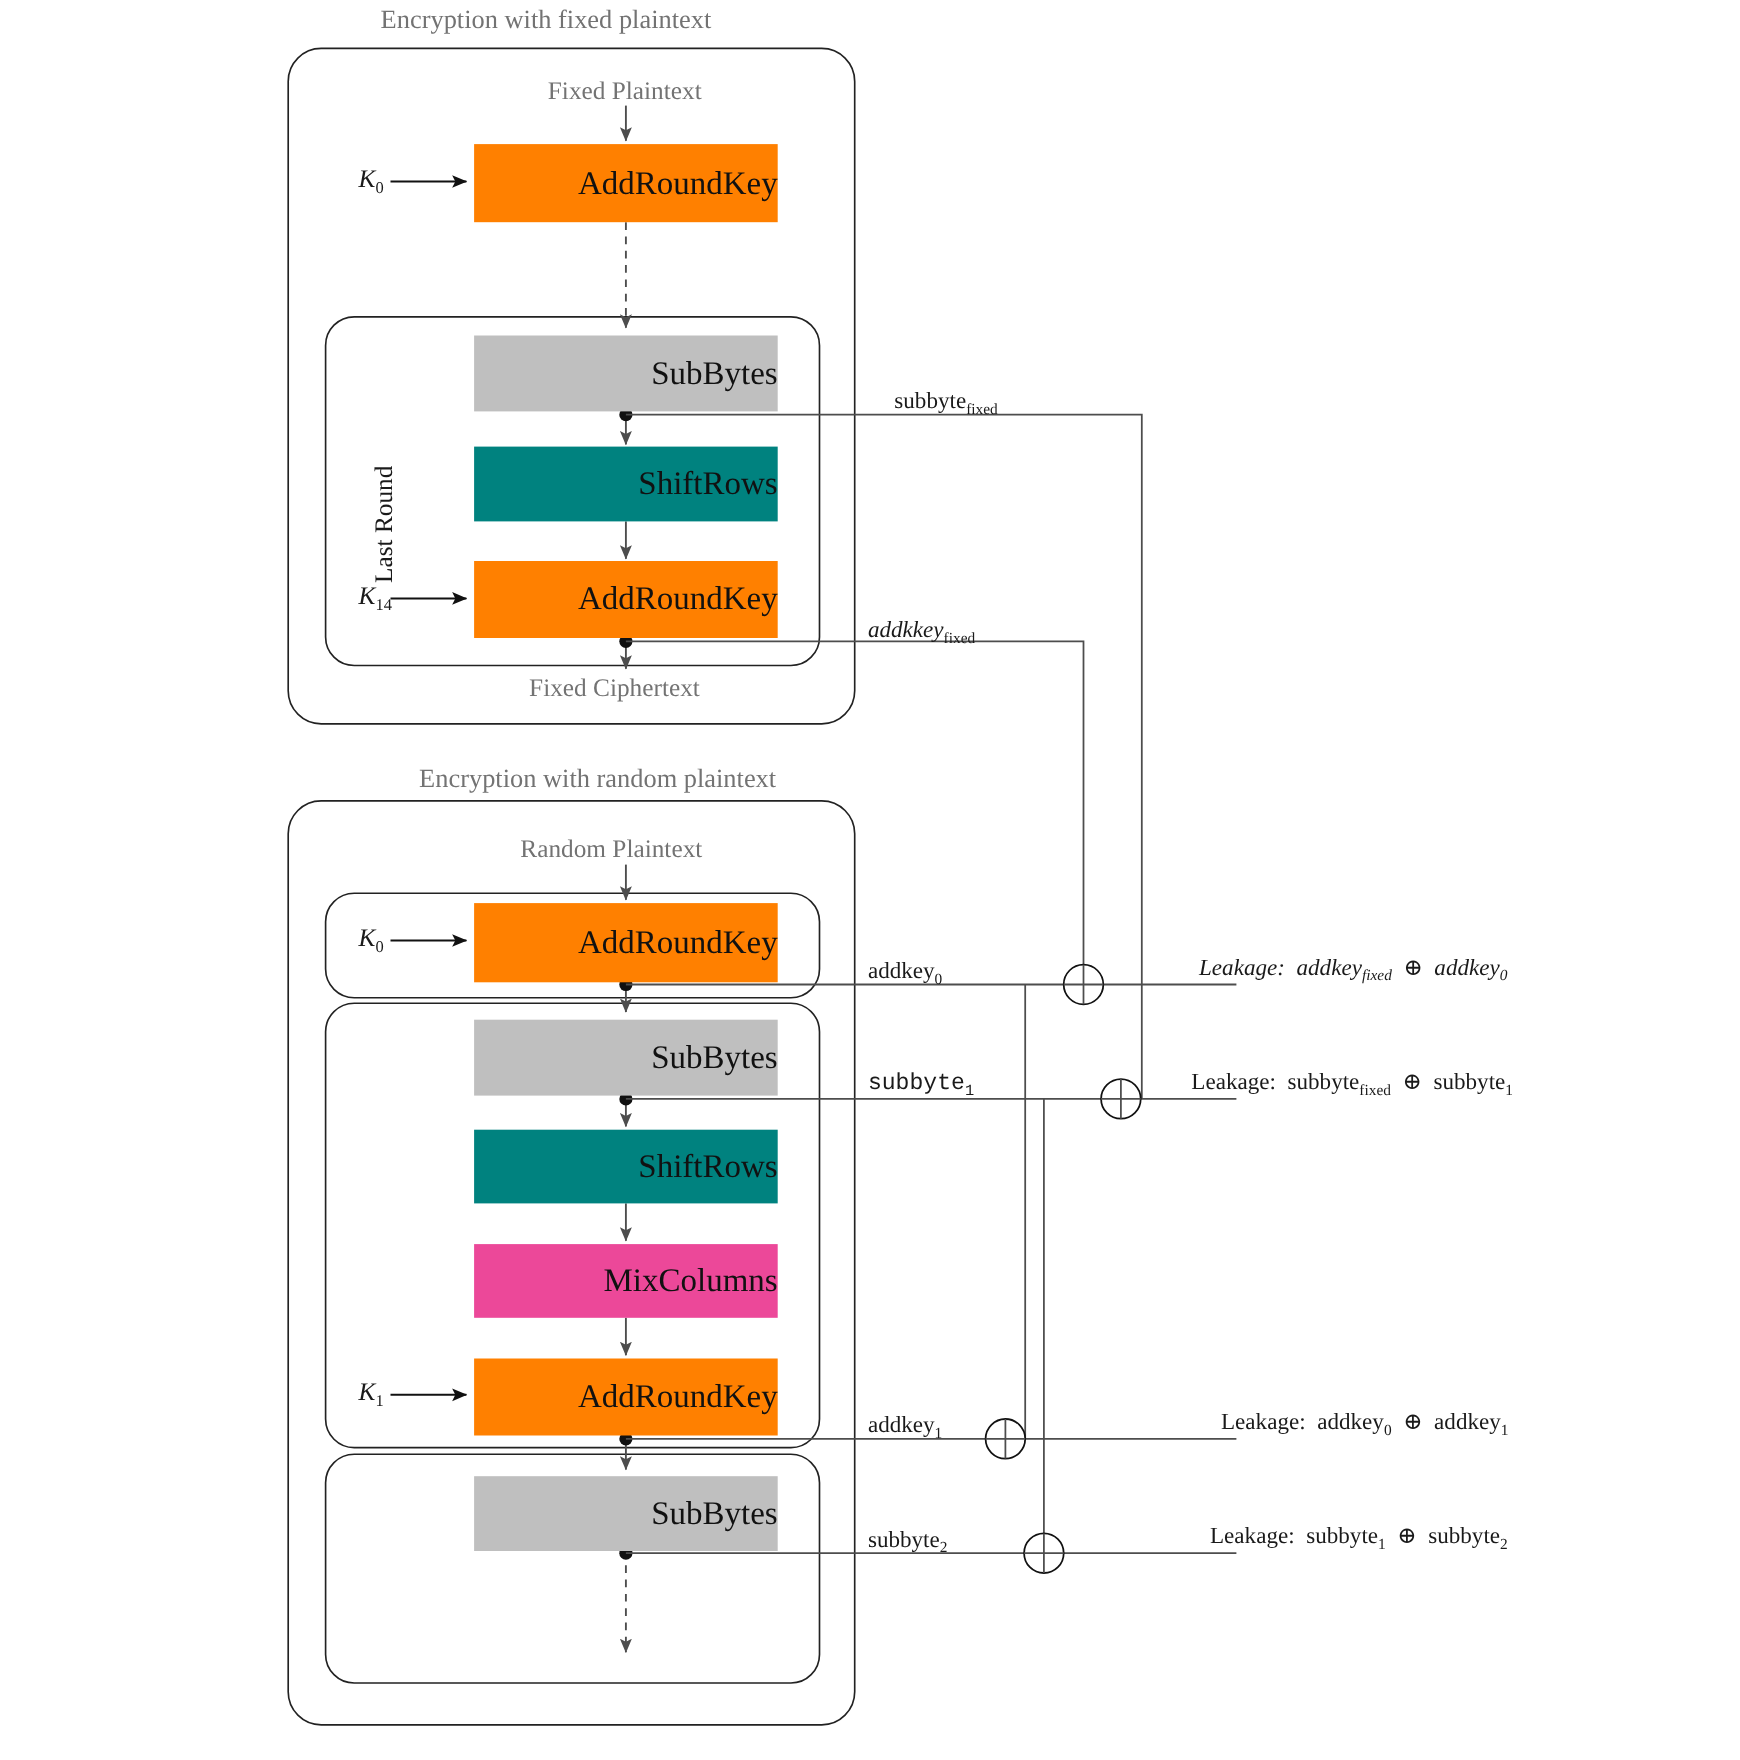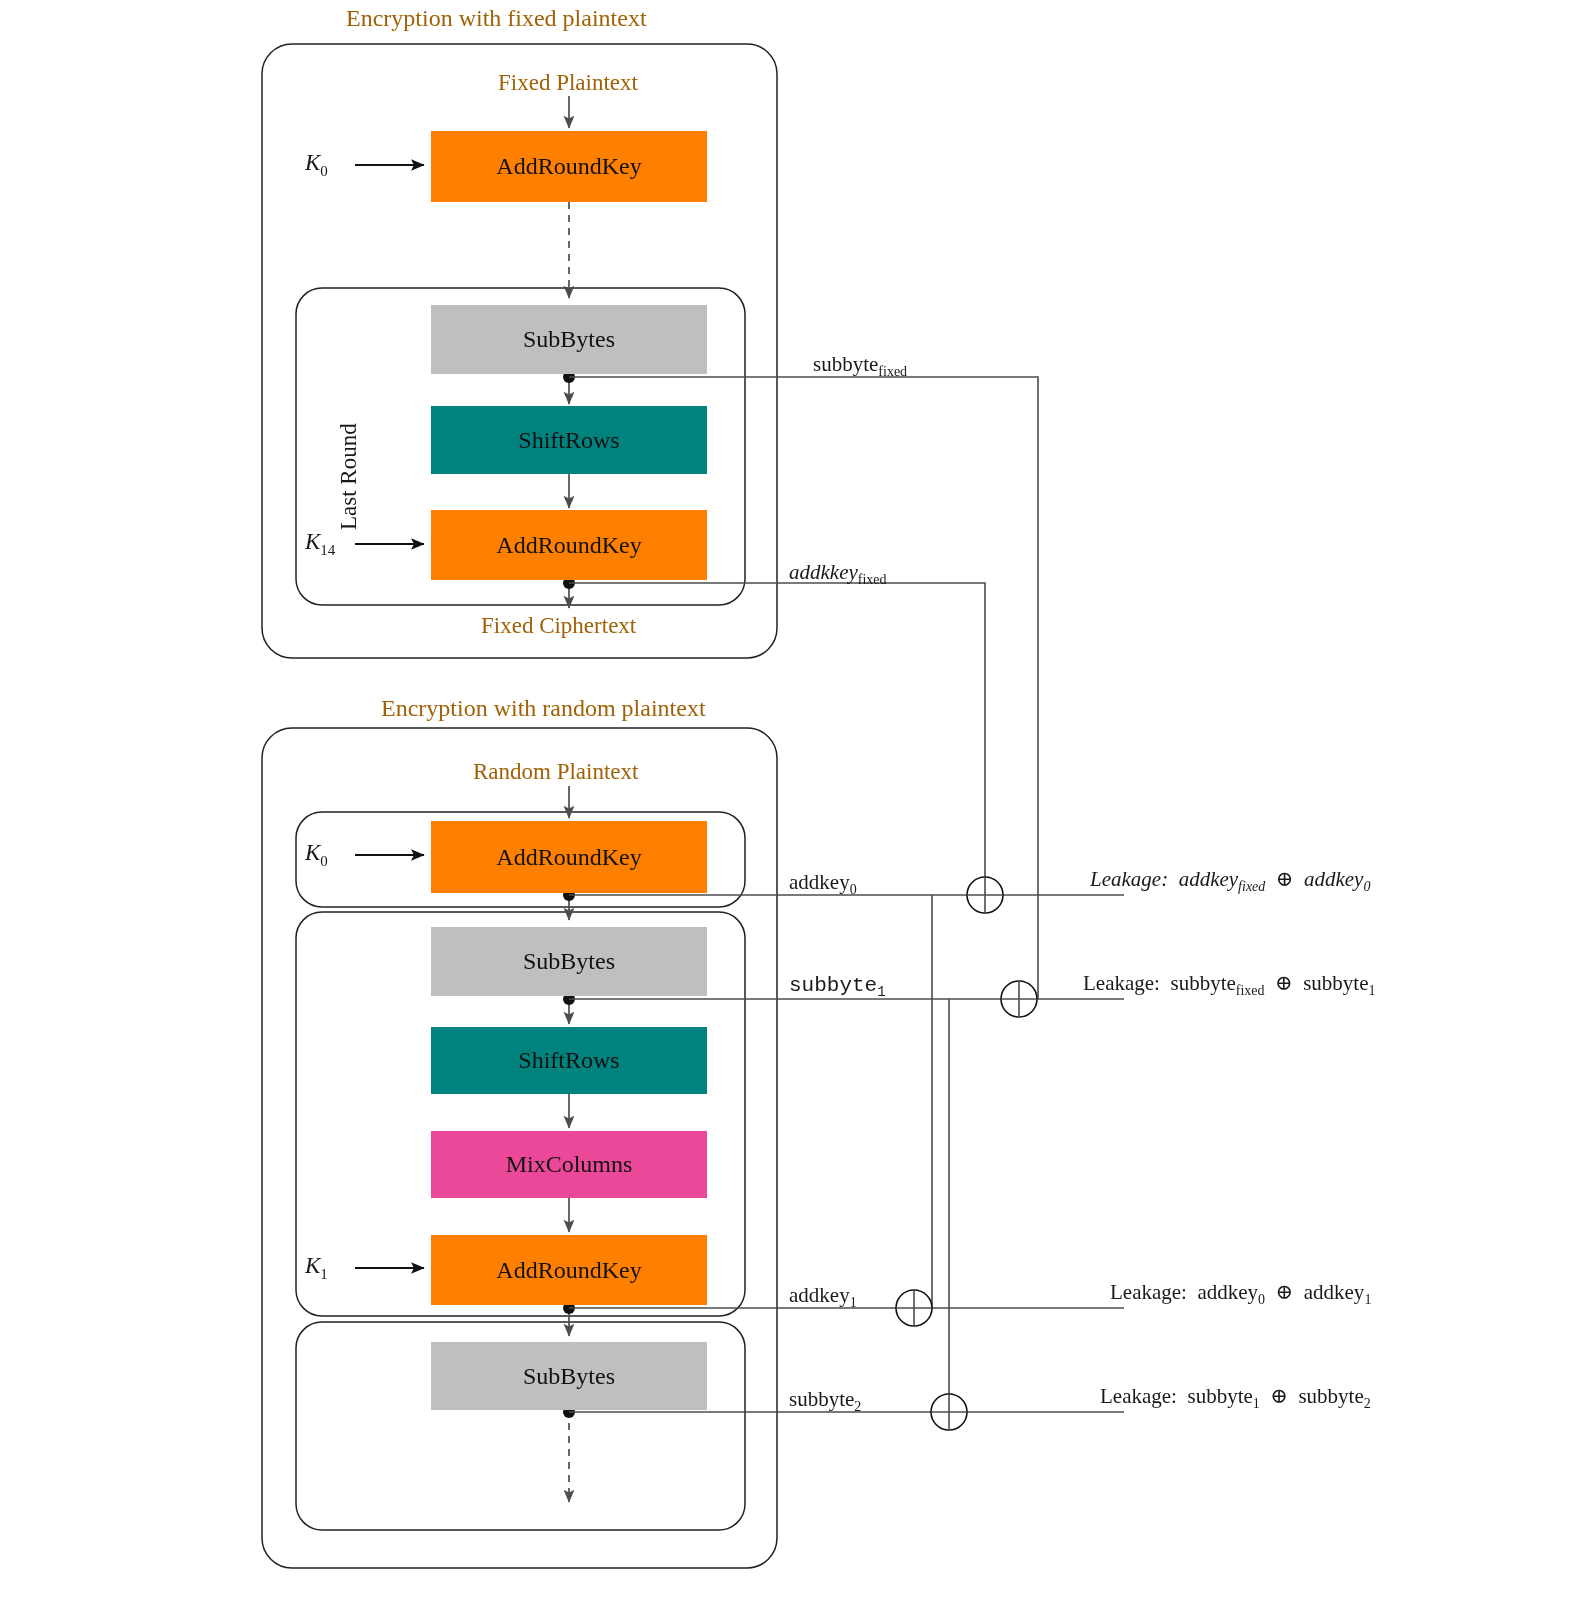--- a/index.html
+++ b/index.html
@@ -1,24 +1,24 @@
 <!DOCTYPE html>
 <html><head>
 <meta charset="utf-8">
 <style>
   html,body{margin:0;padding:0;background:#fff;}
   body{font-family:"Liberation Serif","DejaVu Serif",serif;color:#1a1a1a;}
   #stage{position:relative;width:1582px;height:1600px;overflow:hidden;background:#fff;}
   svg.wires{position:absolute;left:0;top:0;width:1582px;height:1600px;}
-  .lbl{position:absolute;font-family:"Liberation Serif","DejaVu Serif",serif;white-space:nowrap;color:#a16207;}
+  .lbl{position:absolute;font-family:"Liberation Serif","DejaVu Serif",serif;white-space:nowrap;color:#737373;}
   .caption{font-size:24px;}
   .plain{font-size:23px;}
-  .opbox{position:absolute;display:flex;align-items:center;justify-content:center;
-         font-size:24px;color:#111;}
-  .keylbl{position:absolute;font-size:23px;font-style:italic;}
+  .opbox{position:absolute;display:flex;align-items:center;justify-content:flex-end;
+         font-size:30px;color:#111;}
+  .keylbl{position:absolute;font-size:23px;font-style:italic;margin-left:21px;}
   .keylbl sub{font-style:normal;font-size:15px;}
   .sig{position:absolute;font-size:21px;}
   .sig sub{font-size:14px;}
   .sig .it{font-style:italic;}
   .leak{position:absolute;font-size:21px;}
   .leak sub{font-size:14px;}
   .lastround{position:absolute;font-size:23px;transform-origin:left top;
              transform:rotate(-90deg);}
 </style>
 </head>

